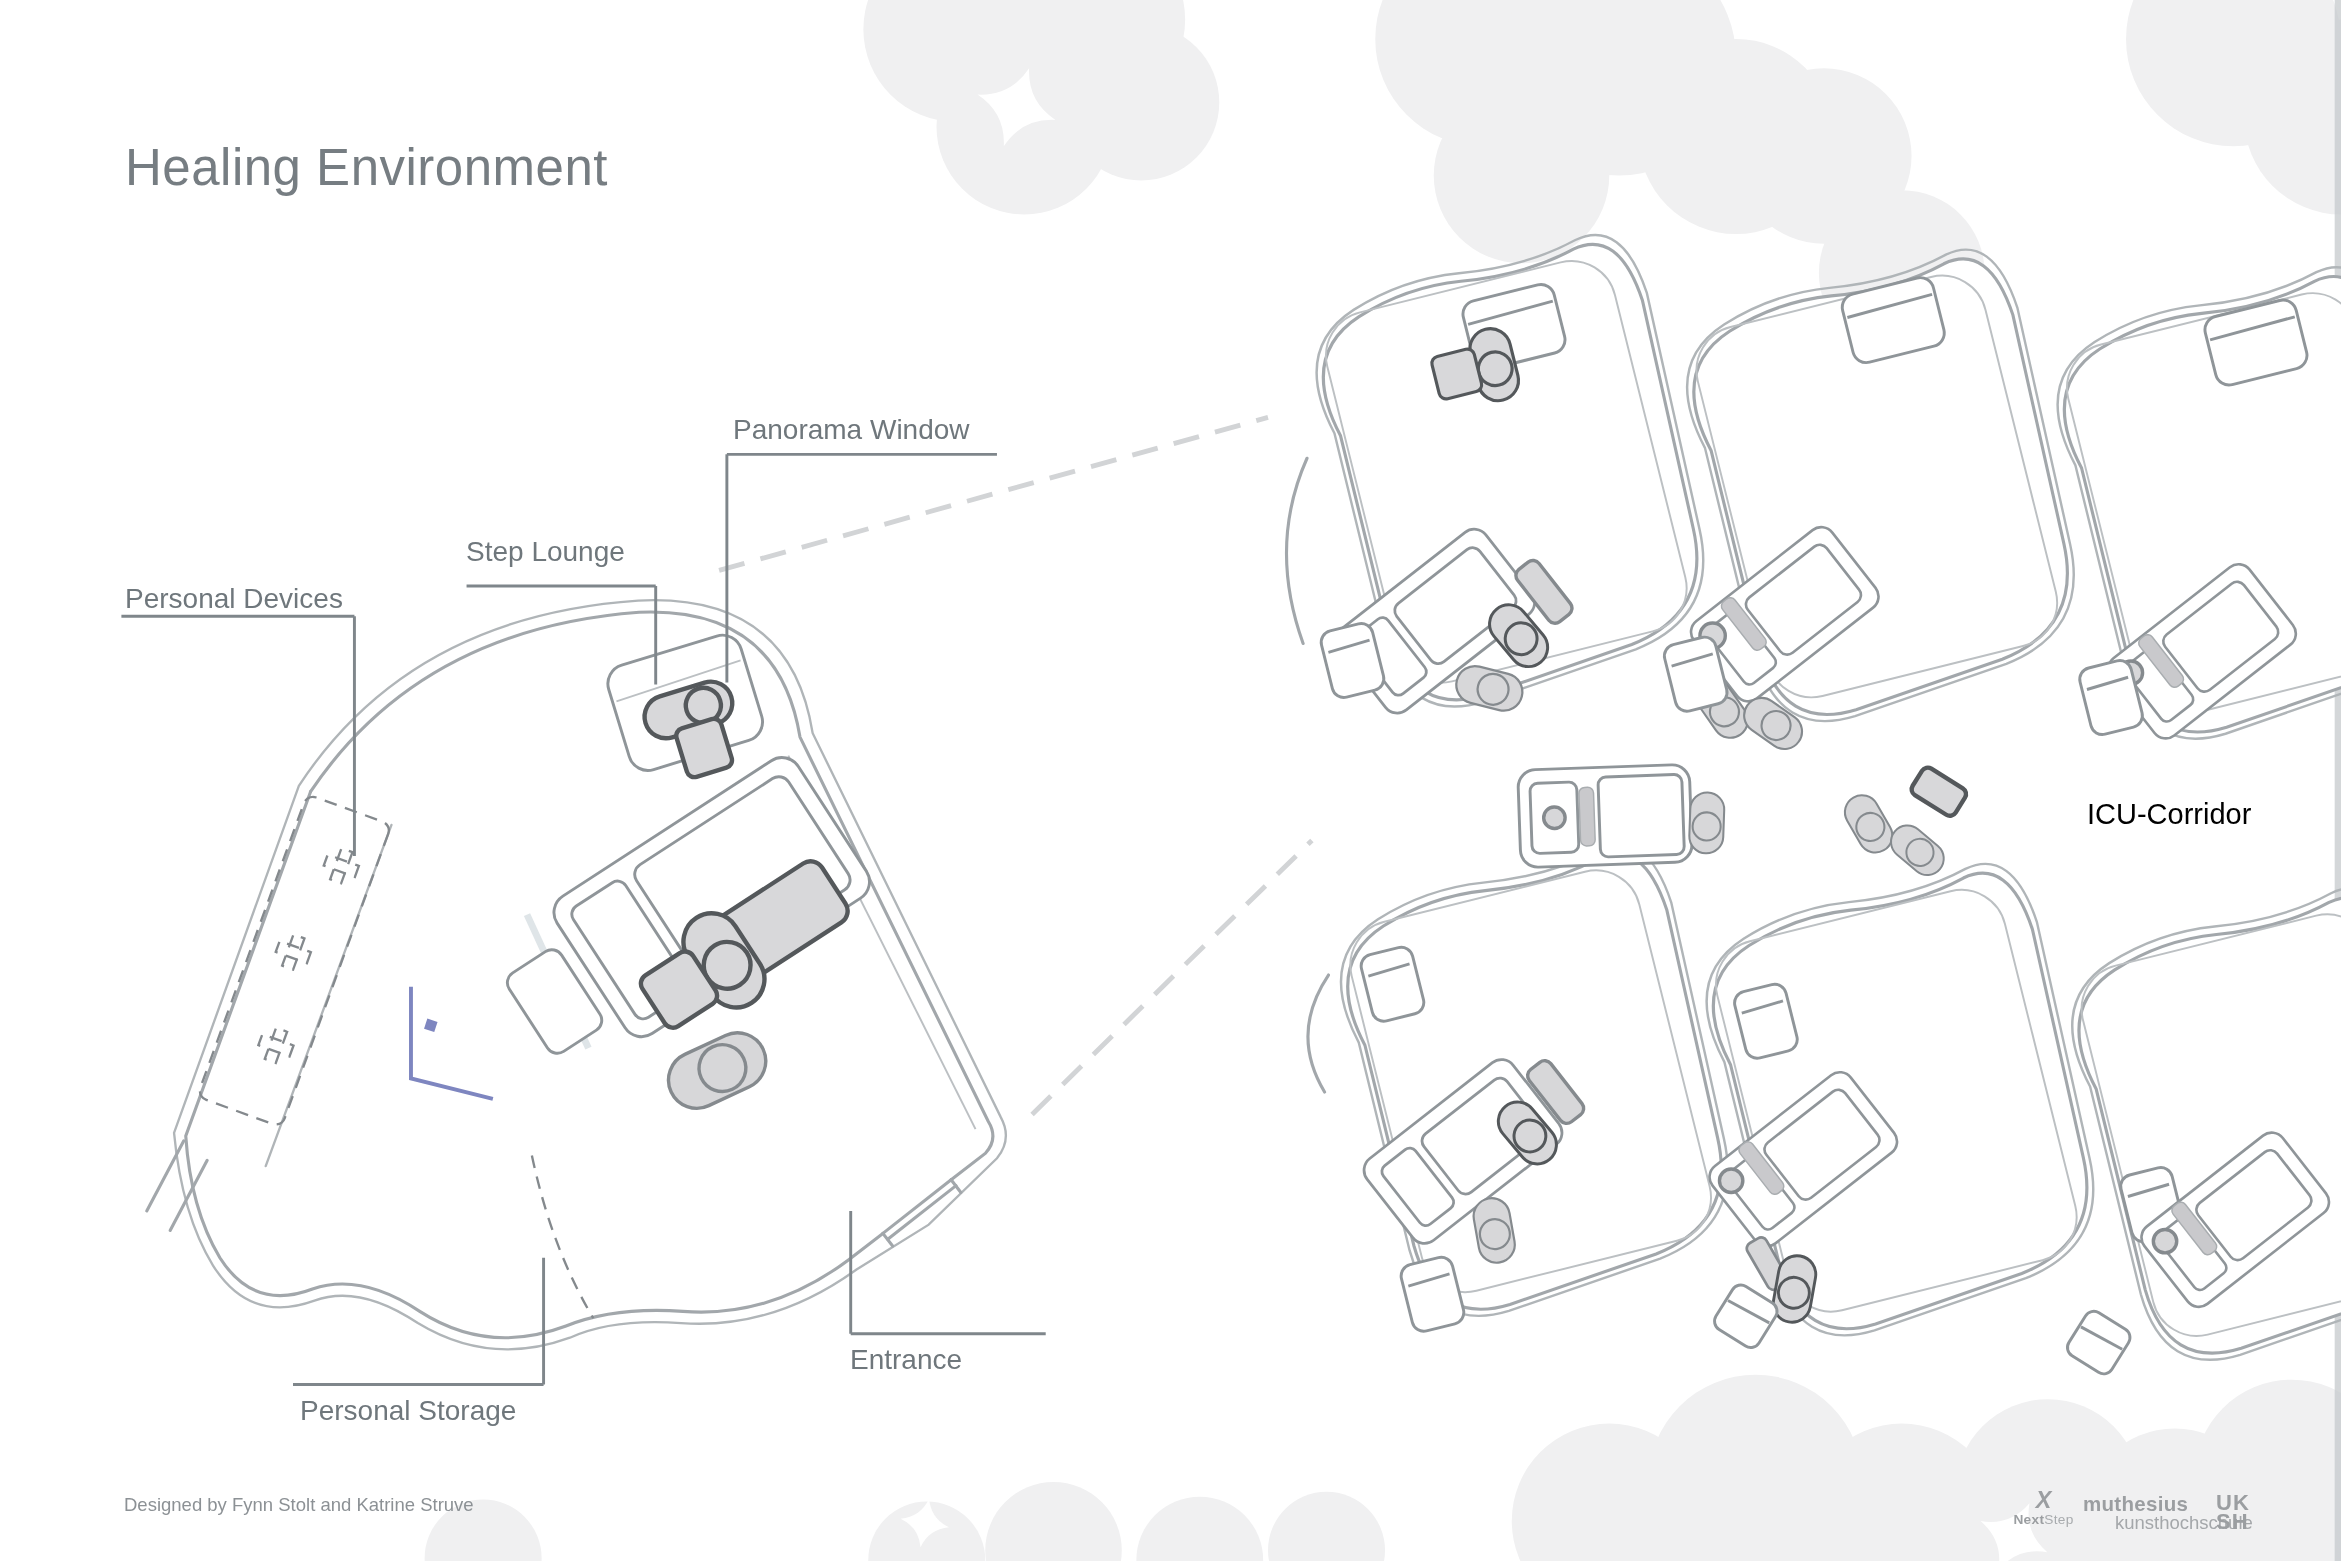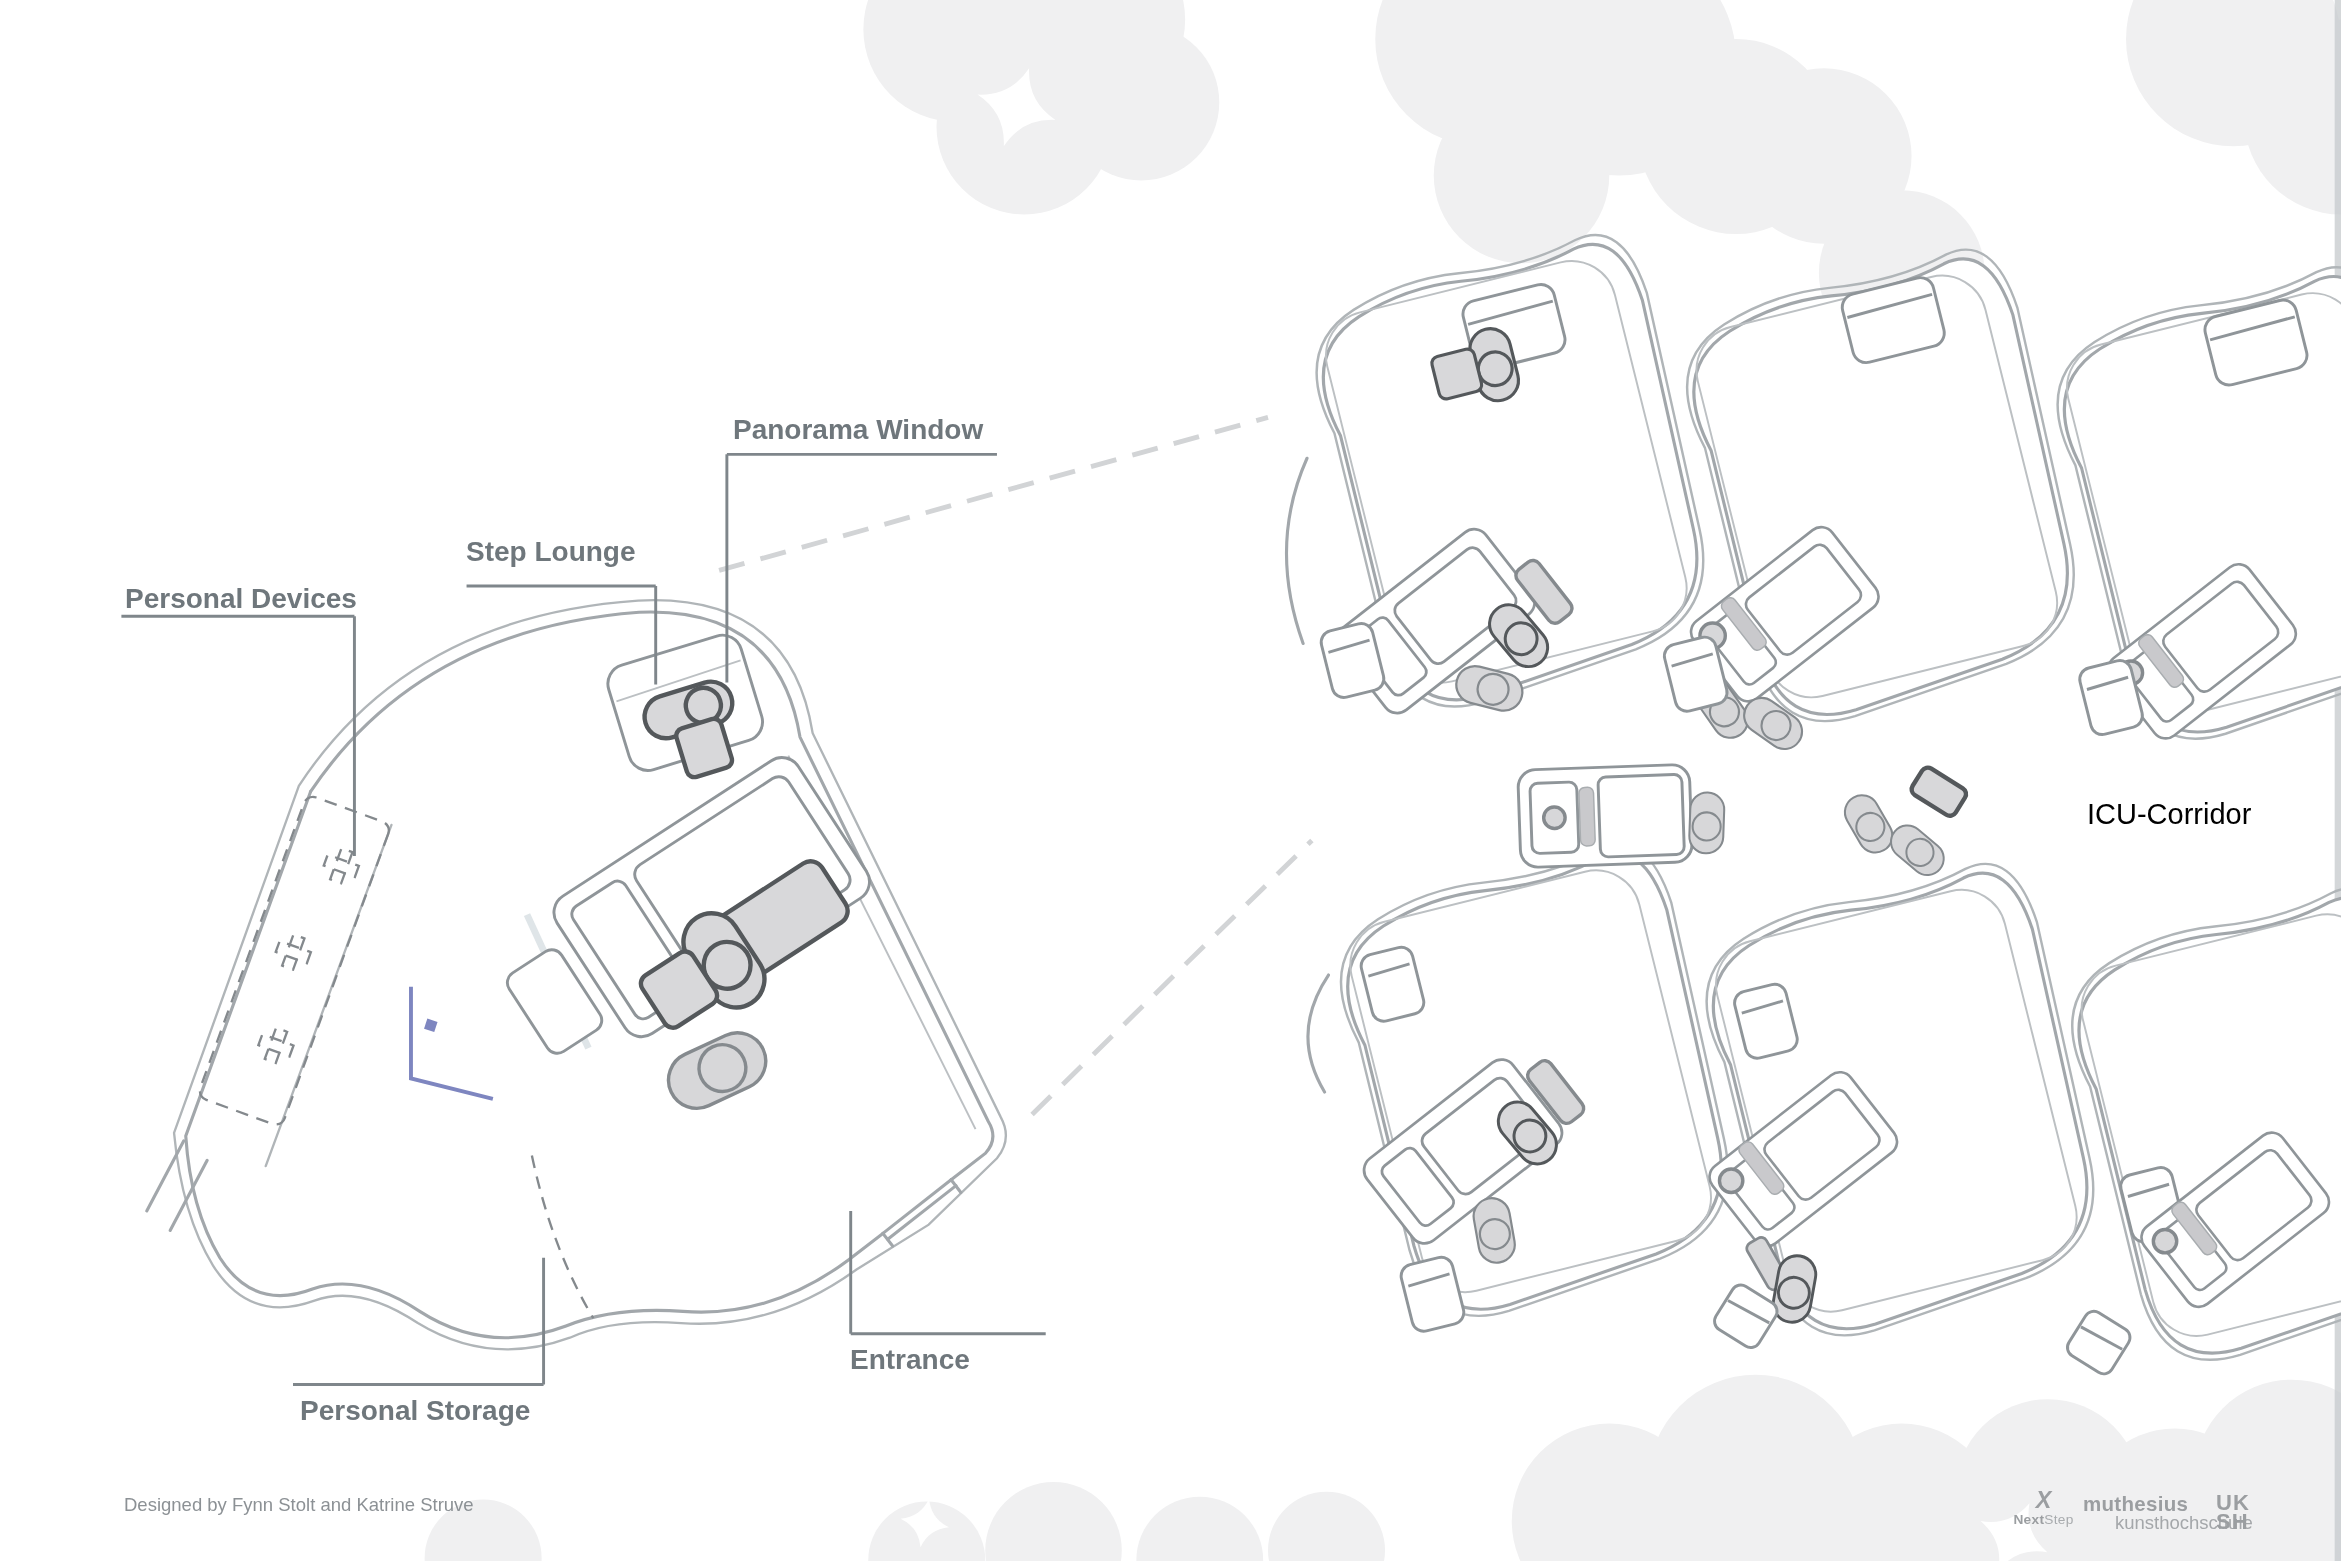--- a/index.html
+++ b/index.html
@@ -1,21 +1,21 @@
 <!DOCTYPE html>
 <html><head>
 <meta charset="utf-8">
 <style>
   html,body{margin:0;padding:0;background:#ffffff;}
   .stage{position:relative;width:2342px;height:1561px;background:#ffffff;overflow:hidden;
          font-family:"Liberation Sans", sans-serif;}
   .stage svg{position:absolute;left:0;top:0;}
   .txt{position:absolute;white-space:nowrap;}
   .title{font-size:51px;font-weight:500;letter-spacing:0.5px;color:#767d82;}
-  .lbl{font-size:28px;font-weight:700;color:#6f777c;}
+  .lbl{font-size:28px;font-weight:400;color:#6f777c;}
   .corridor-lbl{font-size:29px;font-weight:400;color:#000000;}
   .credit{font-size:18.5px;font-weight:400;color:#8c9195;}
   .logo{position:absolute;color:#9b9ea1;}
   .ns{width:107px;text-align:center;}
   .ns-x{font-size:23.4px;font-weight:700;font-style:italic;line-height:21.5px;}
   .ns-t{font-size:13.7px;letter-spacing:0.3px;}
   .ns-t .b{font-weight:700;}
   .ns-t .l{font-weight:400;color:#a8abae;}
   .mu1{font-size:20.5px;font-weight:700;line-height:19.5px;letter-spacing:0.3px;}
   .mu2{font-size:18.5px;font-weight:400;color:#a4a7aa;line-height:18.5px;margin-left:32px;}
@@ -271,20 +271,21 @@
 
   <g>
     <path class="lead" d="M 745 466 L 1022 466 M 745 466 L 745 700"></path>
     <path class="lead" d="M 478 601 L 672 601 M 672 601 L 672 702"></path>
     <path class="lead" d="M 124 632 L 363 632 M 363 632 L 363 878"></path>
     <path class="lead" d="M 300 1420 L 557 1420 M 557 1420 L 557 1290"></path>
     <path class="lead" d="M 872 1368 L 1072 1368 M 872 1368 L 872 1242"></path>
   </g>
 </svg>
 
+<div class="txt title" style="left:125px;top:138px">Healing Environment</div>
 
 <div class="txt lbl" style="left:733px;top:414px">Panorama Window</div>
 <div class="txt lbl" style="left:466px;top:536px">Step Lounge</div>
 <div class="txt lbl" style="left:125px;top:583px">Personal Devices</div>
 <div class="txt lbl" style="left:300px;top:1395px">Personal Storage</div>
 <div class="txt lbl" style="left:850px;top:1344px">Entrance</div>
 
 <div class="txt corridor-lbl" style="left:2087px;top:798px">ICU-Corridor</div>
 
 <div class="txt credit" style="left:124px;top:1494px">Designed by Fynn Stolt and Katrine Struve</div>

